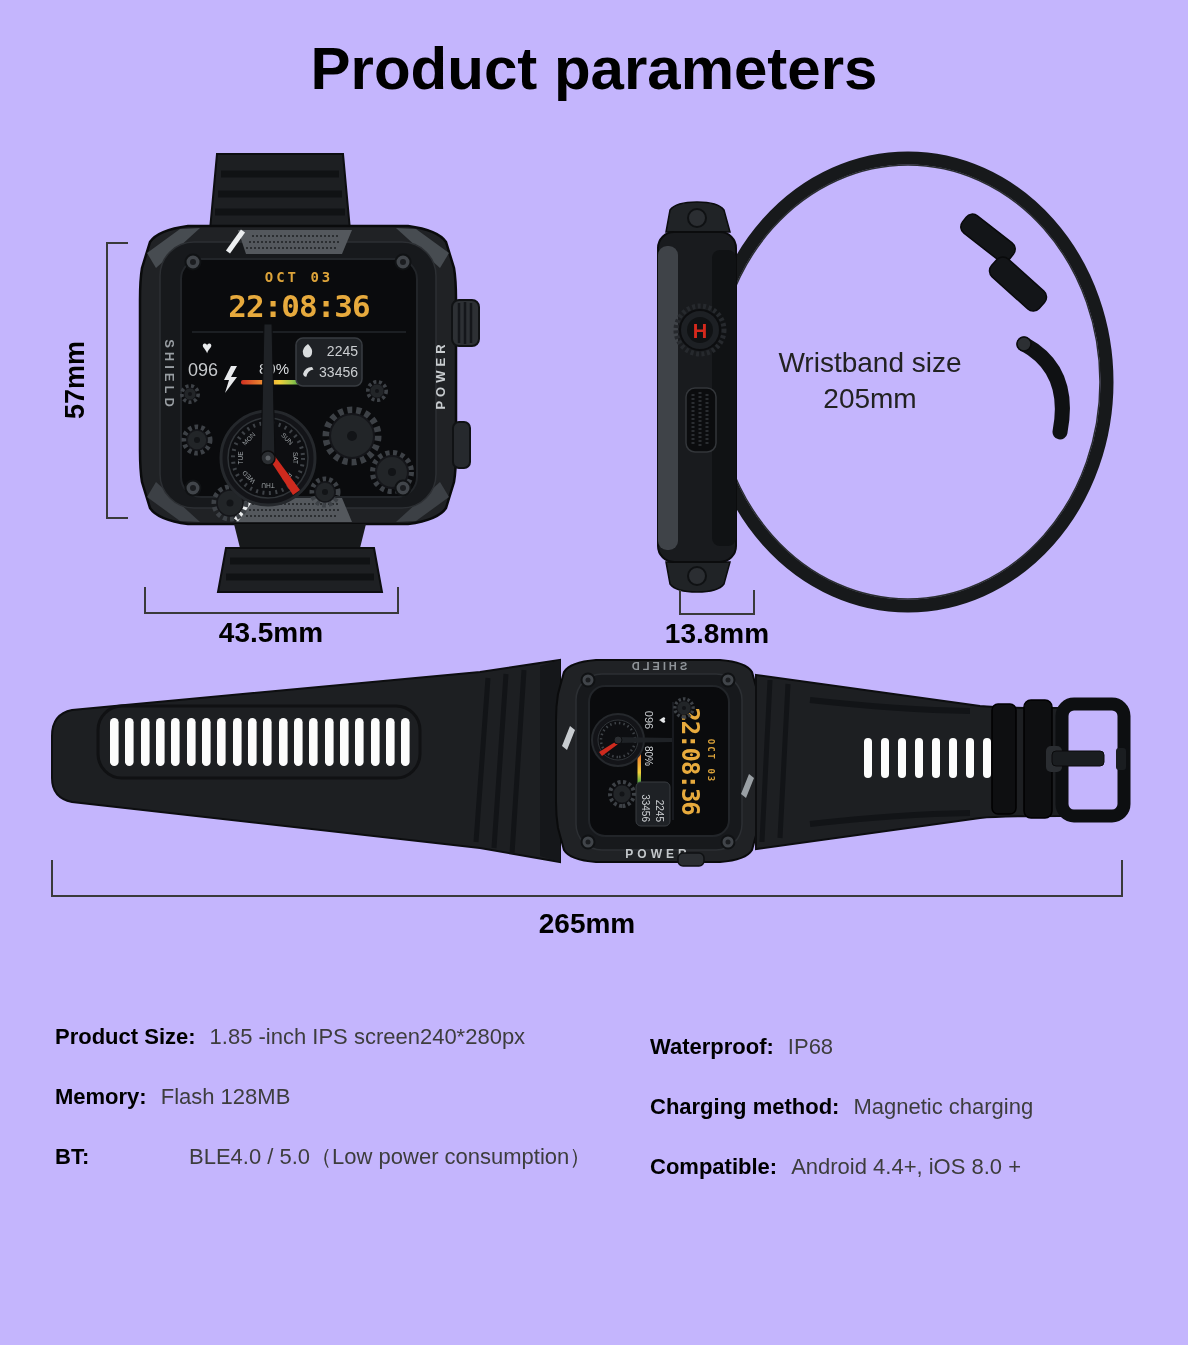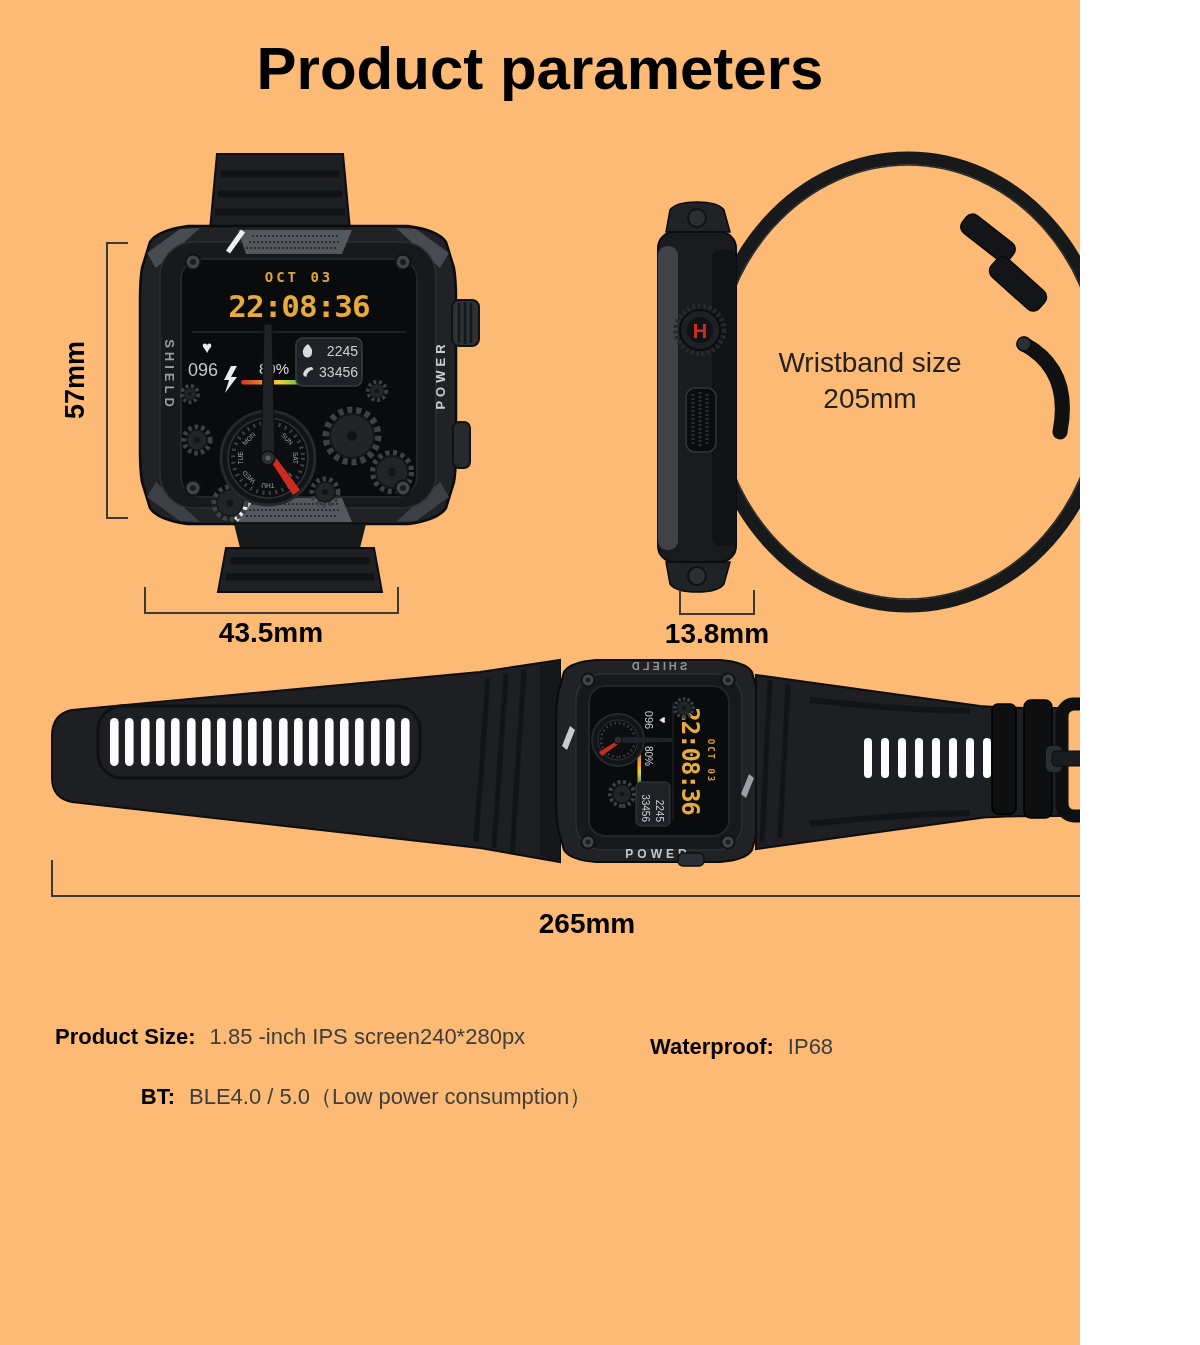--- a/index.html
+++ b/index.html
@@ -1,28 +1,28 @@
 <!DOCTYPE html>
 <html><head>
 <meta charset="utf-8">
 <style>
   html,body{margin:0;padding:0;background:#ffffff;}
-  .canvas{position:relative;width:1080px;height:1345px;background:#fdba74;overflow:hidden;
+  .canvas{position:relative;width:1188px;height:1345px;background:#c4b5fd;overflow:hidden;
           font-family:"Liberation Sans",sans-serif;color:#111;}
   .title{position:absolute;top:34px;left:0;width:100%;text-align:center;
          font-size:60px;font-weight:bold;letter-spacing:0;color:#000;}
   .view{position:absolute;}
   #front-view{left:40px;top:140px;}
   #side-view{left:620px;top:140px;}
   #flat-view{left:40px;top:650px;}
   .specs .spec-col{position:absolute;white-space:nowrap;}
   .spec-col-left{left:55px;top:1026px;}
   .spec-col-right{left:650px;top:1036px;}
   .spec-row{margin-bottom:38px;font-size:22px;line-height:22px;}
-  .spec-label{font-weight:bold;color:#000;margin-right:14px;text-align:right;}
+  .spec-label{font-weight:bold;color:#000;margin-right:14px;}
   .spec-value{color:#3d3d3d;}
   .spec-row-bt .spec-label{display:inline-block;min-width:120px;}
   svg text{font-family:"Liberation Sans",sans-serif;}
   svg text.seg{font-family:"DejaVu Sans Mono",monospace;}
 </style>
 </head>
 <body>
 
 <div class="canvas">
 
@@ -357,24 +357,33 @@
       <path d="M12 210 V246 H1082 V210" stroke="#3a3a3a" stroke-width="2" fill="none"></path>
       <text x="547" y="283" text-anchor="middle" font-size="28" font-weight="bold" fill="#000">265mm</text>
     </g>
   </svg>
 
   <div class="specs">
     <div class="spec-col spec-col-left">
       <div class="spec-row">
         <span class="spec-label">Product Size:</span><span class="spec-value">1.85 -inch IPS screen240*280px</span>
       </div>
+      <div class="spec-row">
+        <span class="spec-label">Memory:</span><span class="spec-value">Flash 128MB</span>
+      </div>
       <div class="spec-row spec-row-bt">
         <span class="spec-label">BT:</span><span class="spec-value">BLE4.0 / 5.0（Low power consumption）</span>
       </div>
     </div>
     <div class="spec-col spec-col-right">
       <div class="spec-row">
         <span class="spec-label">Waterproof:</span><span class="spec-value">IP68</span>
       </div>
+      <div class="spec-row">
+        <span class="spec-label">Charging method:</span><span class="spec-value">Magnetic charging</span>
+      </div>
+      <div class="spec-row">
+        <span class="spec-label">Compatible:</span><span class="spec-value">Android 4.4+, iOS 8.0 +</span>
+      </div>
     </div>
   </div>
 
 </div>
 
 </body></html>

